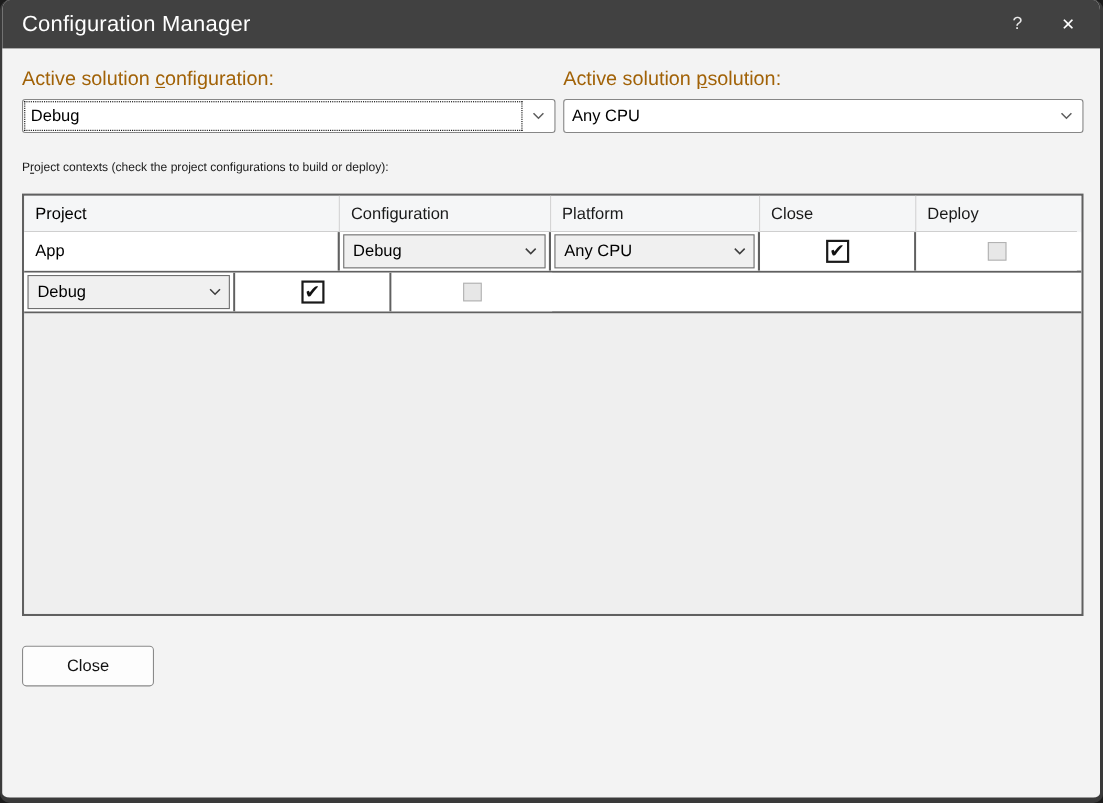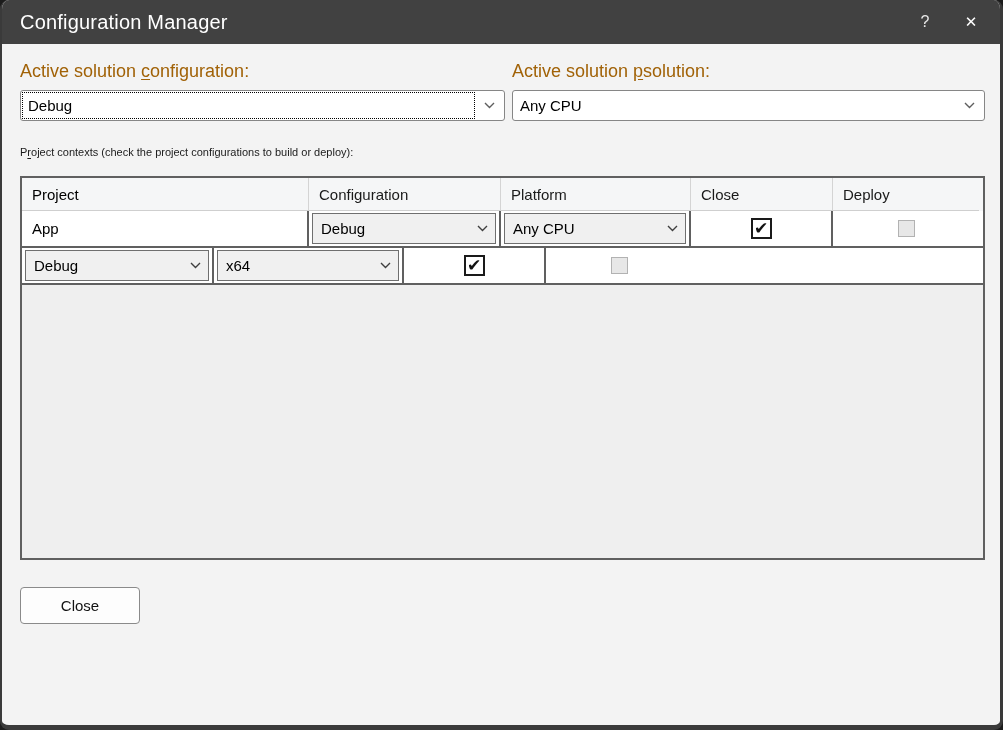--- a/index.html
+++ b/index.html
@@ -173,30 +173,20 @@
         <div class="gd-cell c-config">
           <div class="cell-combo">
             <span class="txt">Debug</span>
             <span class="arw">
                 <svg class="chev" viewBox="0 0 11 7" width="10" height="6">
                   <path d="M1 1 L5.5 5.5 L10 1" fill="none" stroke="#3f3f3f" stroke-width="1.4"></path>
                 </svg>
               </span>
           </div>
         </div>
-        <div class="gd-cell c-platform">
-          <div class="cell-combo">
-            <span class="txt">x64</span>
-            <span class="arw">
-                <svg class="chev" viewBox="0 0 11 7" width="10" height="6">
-                  <path d="M1 1 L5.5 5.5 L10 1" fill="none" stroke="#3f3f3f" stroke-width="1.4"></path>
-                </svg>
-              </span>
-          </div>
-        </div>
         <div class="gd-cell c-build">
           <div class="checkbox">✔</div>
         </div>
         <div class="gd-cell c-deploy">
           <div class="checkbox disabled"></div>
         </div>
       </div>
 
       <div class="grid-filler"></div>
     </div>

